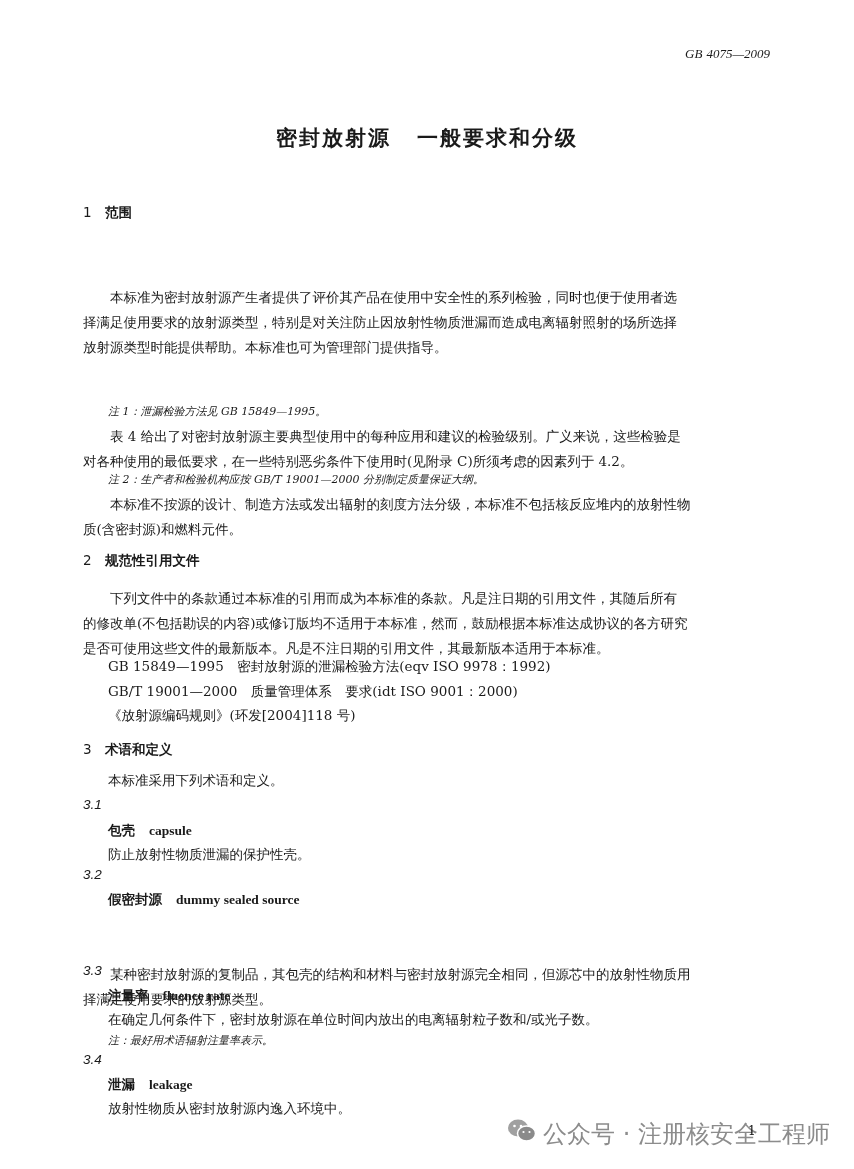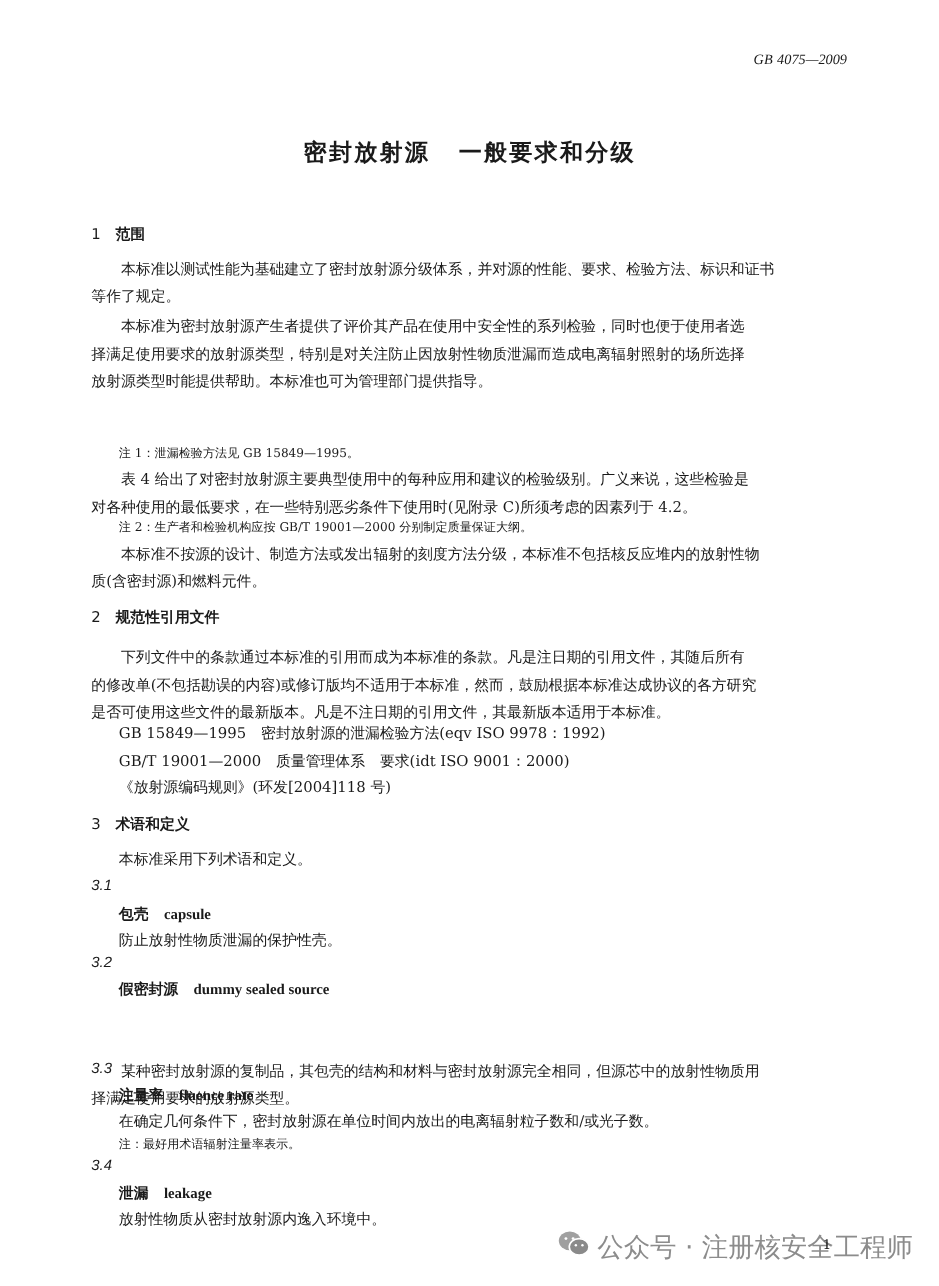--- a/index.html
+++ b/index.html
@@ -17,21 +17,21 @@
     position: absolute; left: 0; right: 0; top: 124px; text-align: center;
     font-family: "DejaVu Sans", sans-serif; font-weight: bold; font-size: 21px; letter-spacing: 2px;
   }
   .doc-title .gap { display: inline-block; width: 26px; }
   .abs { position: absolute; left: 83px; }
   .h1 { font-family: "DejaVu Sans", sans-serif; font-weight: bold; font-size: 13.5px; }
   .h1 .num { display: inline-block; width: 22px; font-weight: normal; }
   .para { font-size: 13.5px; line-height: 25px; width: 690px; text-align: justify; }
   .para .line { display: block; white-space: nowrap; }
   .indent { padding-left: 27px; }
-  .note { font-size: 11px; left: 108px; }
+  .note { font-size: 11px; left: 108px; font-style: italic; }
   .ref { font-size: 13.5px; left: 108px; white-space: nowrap; }
   .term-num { font-size: 13.5px; font-family: "Liberation Sans", sans-serif; font-style: italic; }
   .term { left: 108px; font-size: 13.5px; font-weight: bold; font-family: "DejaVu Sans", sans-serif; }
   .term .en { font-family: "Liberation Serif", serif; margin-left: 14px; margin-top: 35px; }
   .defn { left: 108px; font-size: 13.5px; }
   .watermark {
     position: absolute; left: 507px; top: 1118px; font-family: "DejaVu Sans", sans-serif;
     font-size: 24px; color: #8c8c8c; display: flex; align-items: center; gap: 6px;
   }
   .page-num { position: absolute; left: 748px; top: 1124px; font-size: 12px; color: #111; }
@@ -44,24 +44,20 @@
   <div class="header-code">
     <b>GB</b><span>4075—2009</span>
   </div>
 
   <div class="doc-title">
     <span>密封放射源</span><span class="gap"></span><span>一般要求和分级</span>
   </div>
 
   <div class="abs h1" style="top:204px">
     <span class="num">1</span><span>范围</span>
-  </div>
-  <div class="abs para" style="top:233px">
-    <span class="line indent">本标准以测试性能为基础建立了密封放射源分级体系，并对源的性能、要求、检验方法、标识和证书</span>
-    <span class="line">等作了规定。</span>
   </div>
   <div class="abs para" style="top:285px">
     <span class="line indent">本标准为密封放射源产生者提供了评价其产品在使用中安全性的系列检验，同时也便于使用者选</span>
     <span class="line">择满足使用要求的放射源类型，特别是对关注防止因放射性物质泄漏而造成电离辐射照射的场所选择</span>
     <span class="line">放射源类型时能提供帮助。本标准也可为管理部门提供指导。</span>
   </div>
   <div class="abs note" style="top:404px">注 1：泄漏检验方法见 GB 15849—1995。</div>
   <div class="abs para" style="top:424px">
     <span class="line indent">表 4 给出了对密封放射源主要典型使用中的每种应用和建议的检验级别。广义来说，这些检验是</span>
     <span class="line">对各种使用的最低要求，在一些特别恶劣条件下使用时(见附录 C)所须考虑的因素列于 4.2。</span>

